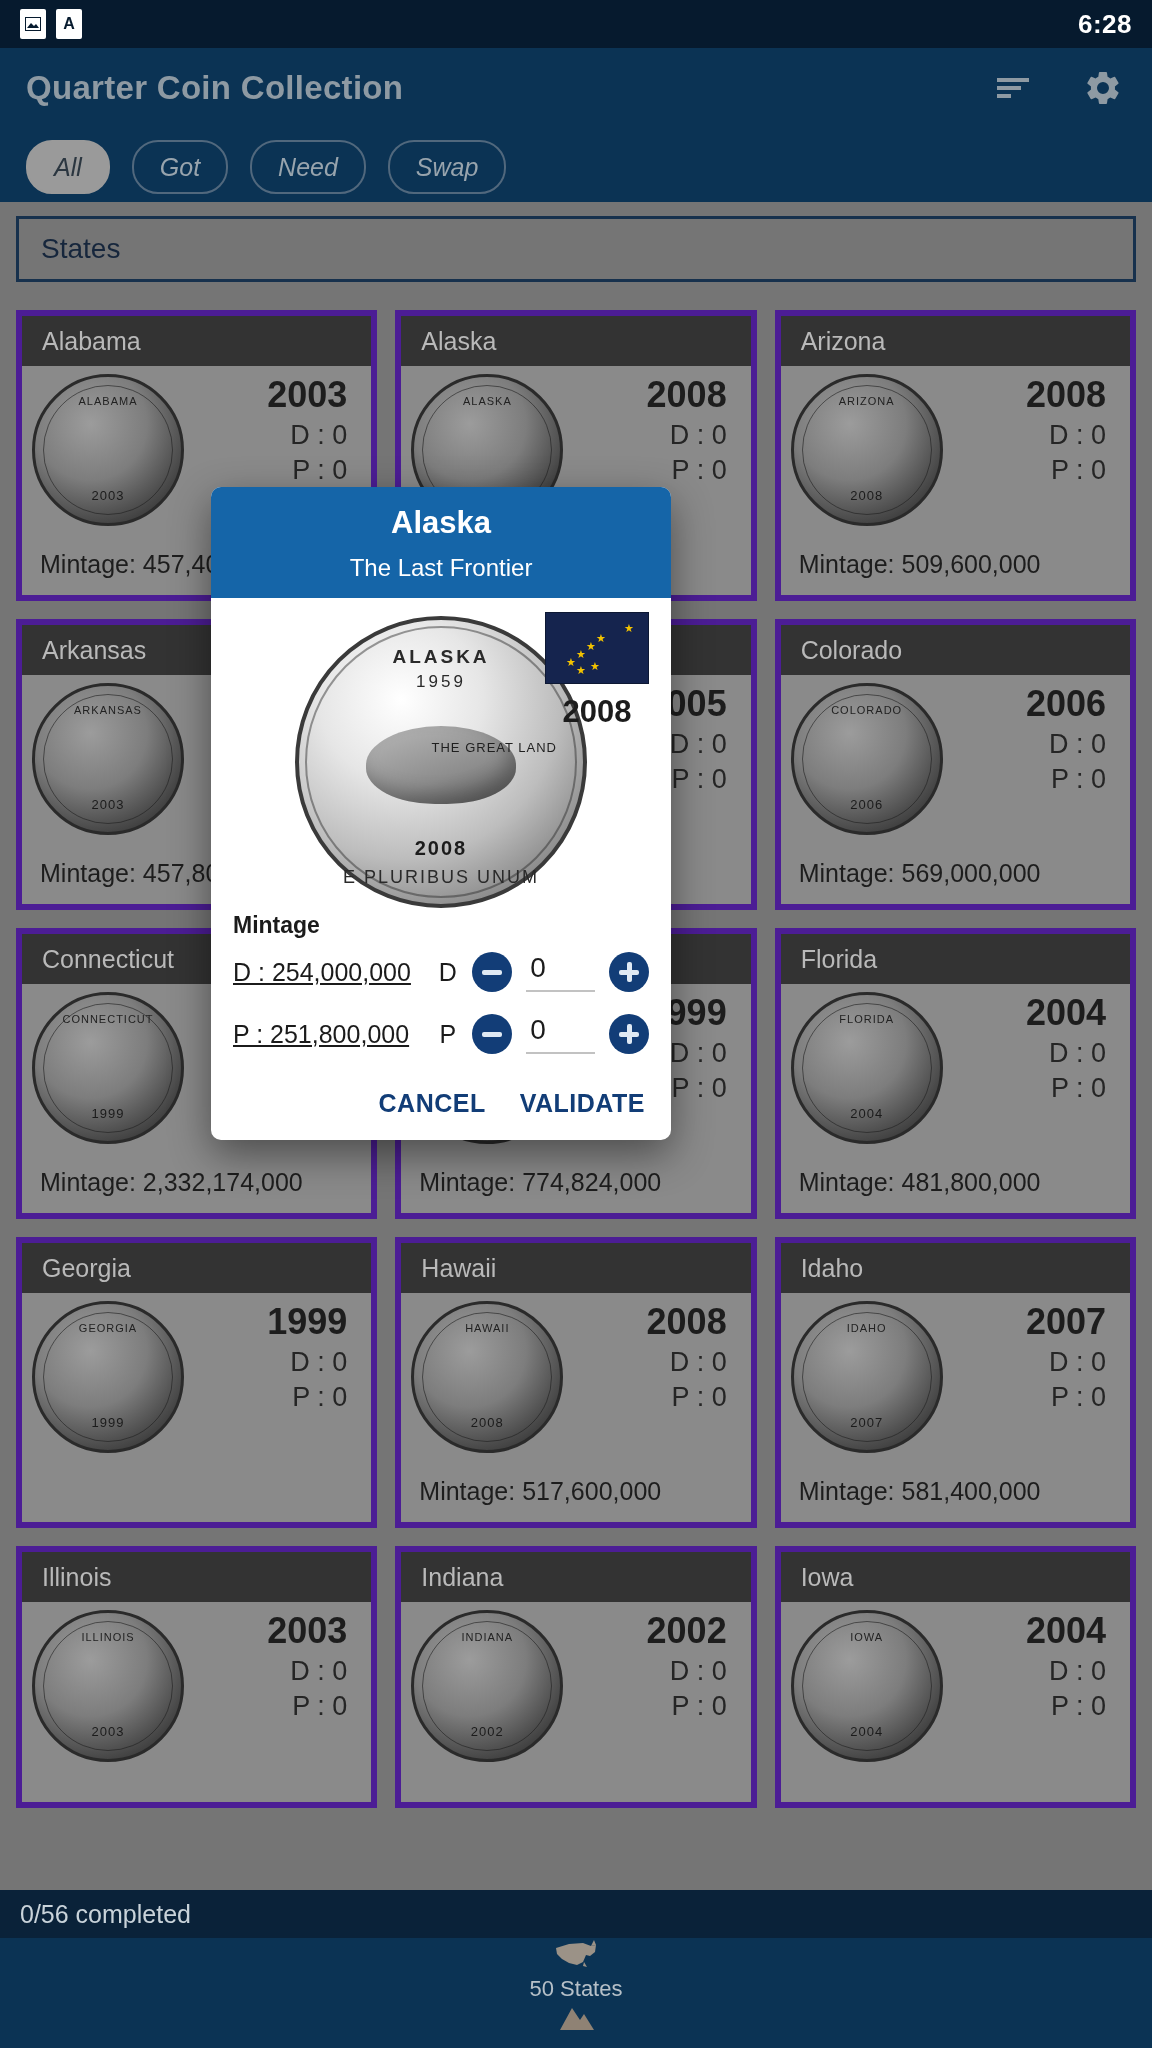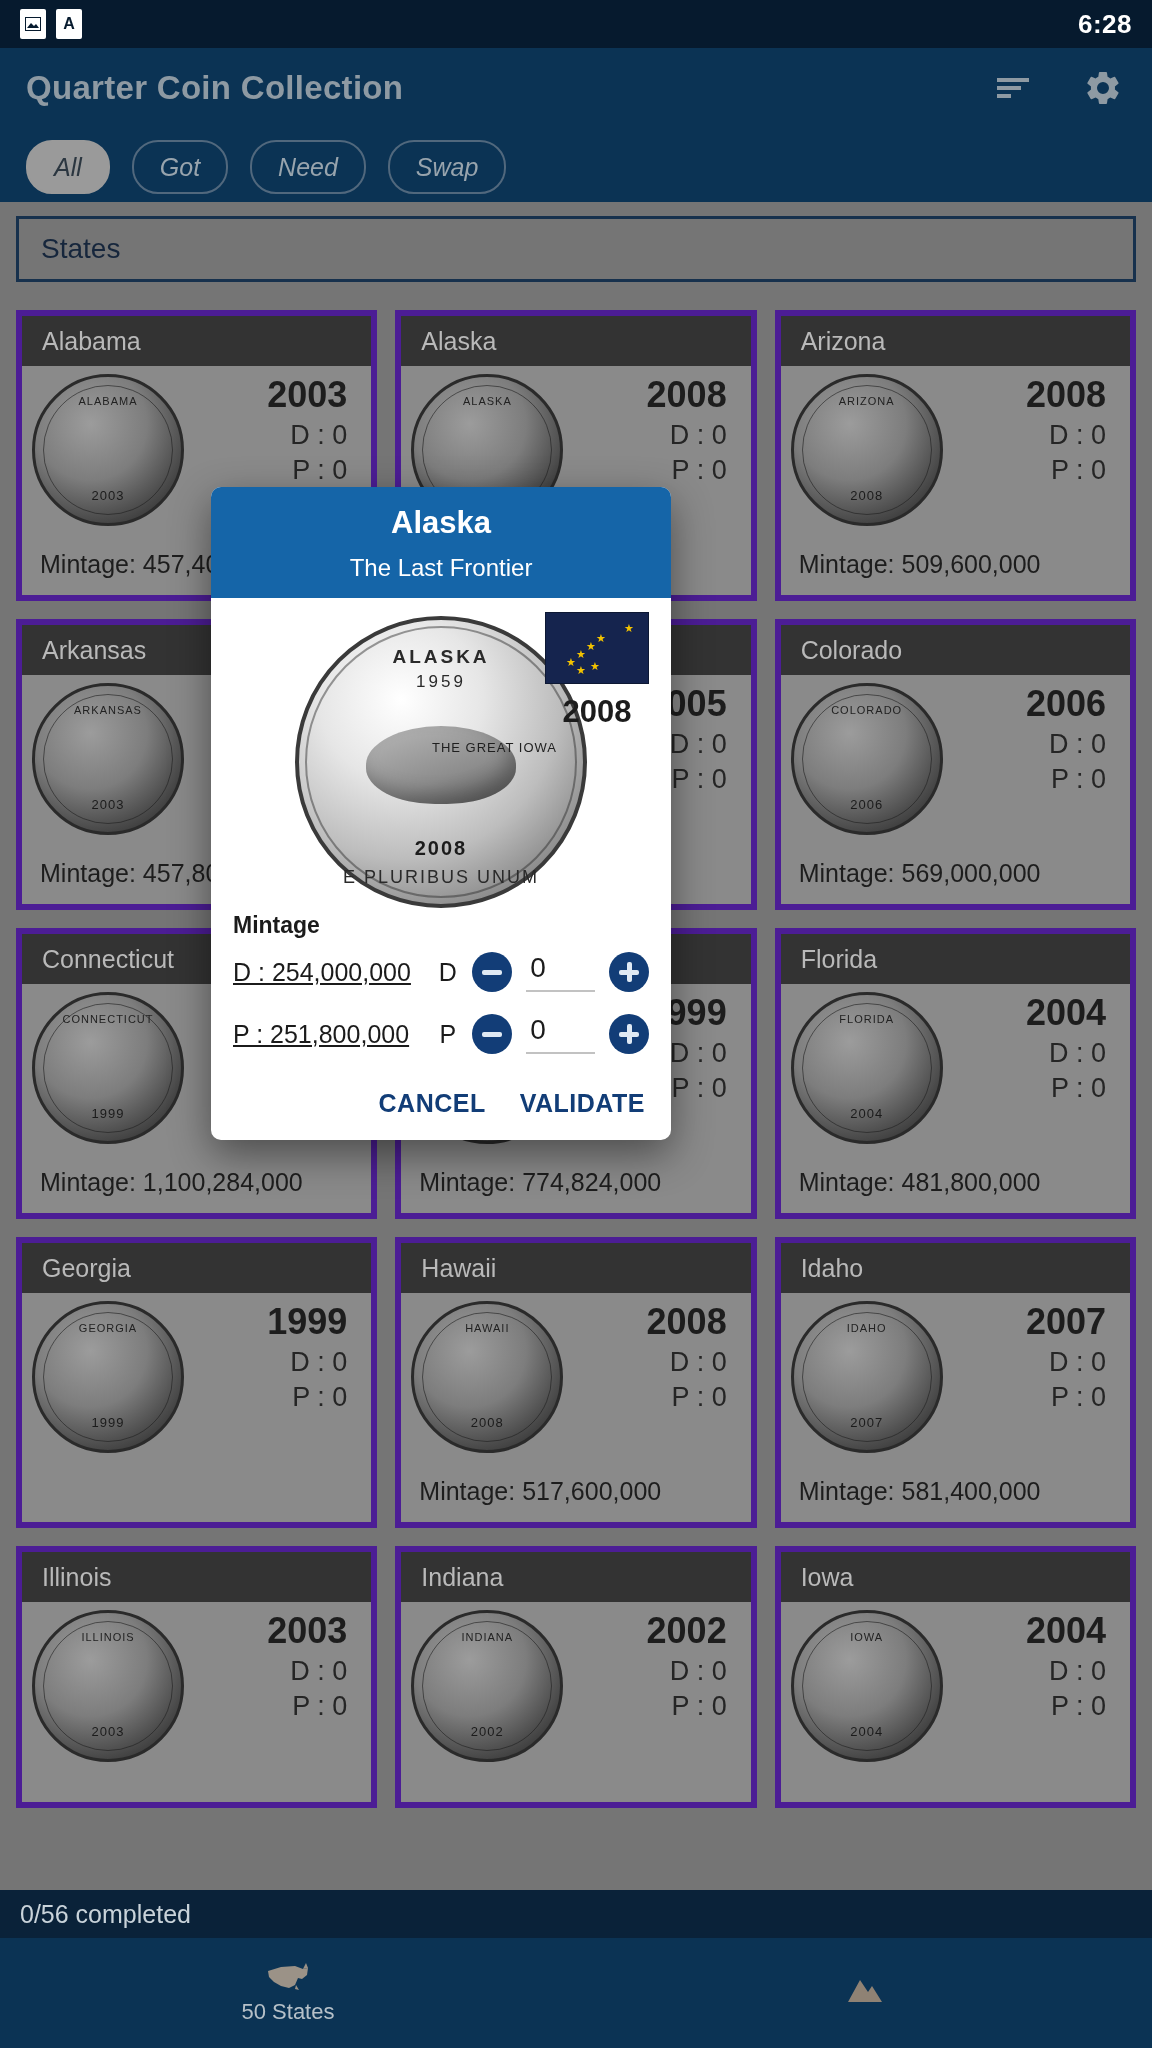--- a/index.html
+++ b/index.html
@@ -100,21 +100,21 @@
   }
 
   
   .progressbar {
     position: absolute; left: 0; right: 0; bottom: 110px; height: 48px;
     background: #0a2239; color: #c9d3da; font-size: 25px;
     display: flex; align-items: center; padding: 0 20px;
   }
   .navbar {
     position: absolute; left: 0; right: 0; bottom: 0; height: 110px;
-    background: #0b3354; display: flex; align-items: center;
+    background: #0b3354; display: flex; align-items: center; flex-direction: column;
   }
   .nav-item {
     flex: 1; display: flex; flex-direction: column; align-items: center; gap: 6px;
   }
   .nav-label { font-size: 22px; color: #b6c0c8; }
 
   
   .scrim { position: absolute; inset: 0; background: rgba(0,0,0,0.0); }
   .dialog {
     position: absolute; left: 211px; top: 487px; width: 460px;
@@ -340,21 +340,21 @@
             <div class="coin">
               <span class="coin-name">CONNECTICUT</span>
               <span class="coin-year">1999</span>
             </div>
             <div class="card-stats">
               <div class="stat-year">1999</div>
               <div class="stat-line">D : 0</div>
               <div class="stat-line">P : 0</div>
             </div>
           </div>
-          <div class="card-foot">Mintage: 1,100,284,000</div>
+          <div class="card-foot">Mintage: 2,332,174,000</div>
         </div>
         <div class="card">
           <div class="card-head">
             <span>Delaware</span>
           </div>
           <div class="card-body">
             <div class="coin">
               <span class="coin-name">DELAWARE</span>
               <span class="coin-year">1999</span>
             </div>
@@ -513,21 +513,21 @@
     <div class="dialog-head">
       <div class="dialog-title">Alaska</div>
       <div class="dialog-sub">The Last Frontier</div>
     </div>
     <div class="dialog-body">
       <div class="dialog-top">
         <div class="big-coin">
           <div class="bc-top">ALASKA</div>
           <div class="bc-yr">1959</div>
           <div class="bc-bear"></div>
-          <div class="bc-right">THE GREAT IOWA</div>
+          <div class="bc-right">THE GREAT LAND</div>
           <div class="bc-bot">2008</div>
           <div class="bc-motto">E PLURIBUS UNUM</div>
         </div>
         <div class="flag-col">
           <div class="flag">
             <span class="star" style="left:20px;top:44px;">★</span>
             <span class="star" style="left:30px;top:36px;">★</span>
             <span class="star" style="left:40px;top:28px;">★</span>
             <span class="star" style="left:50px;top:20px;">★</span>
             <span class="star" style="left:30px;top:52px;">★</span>

